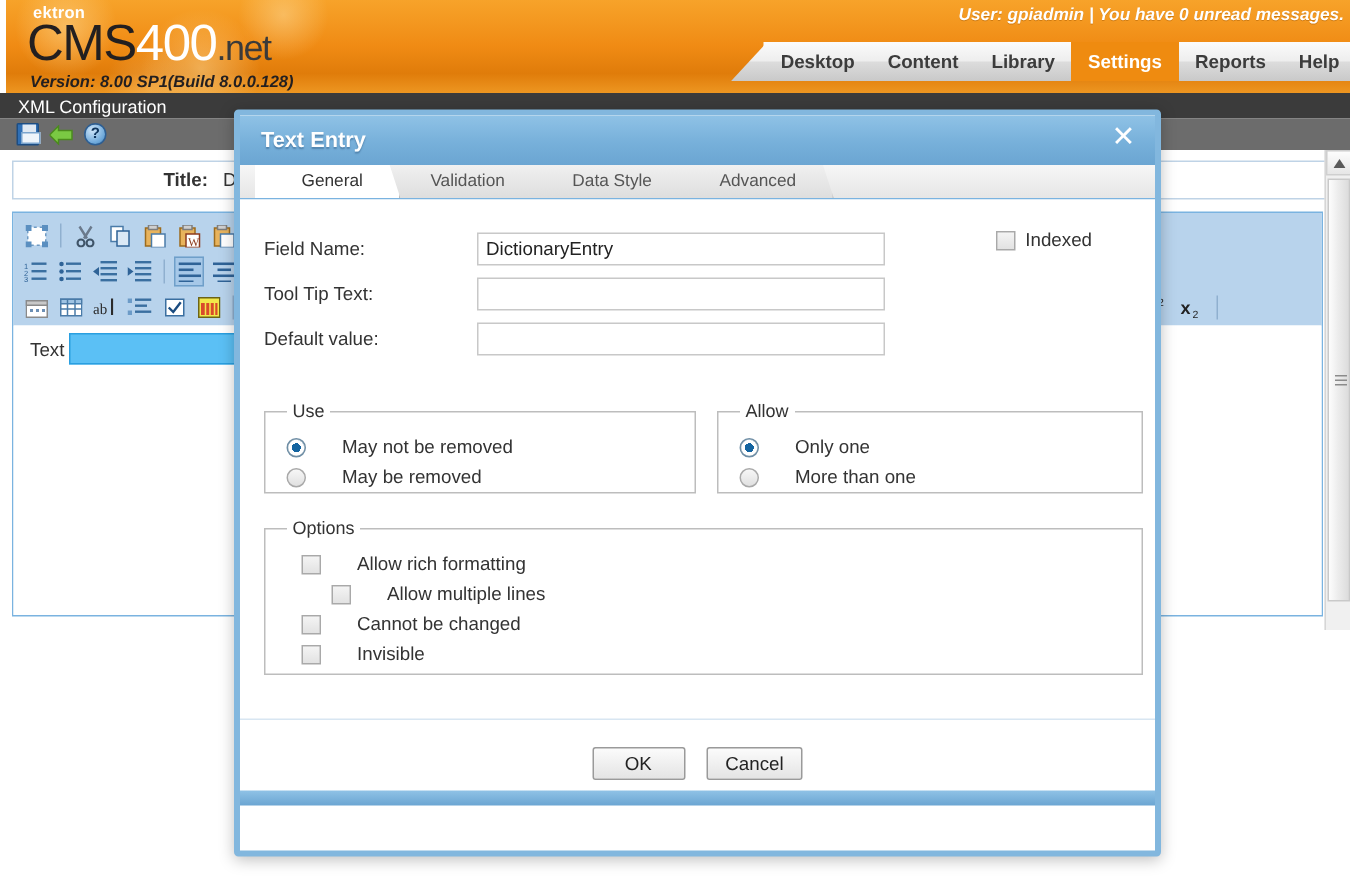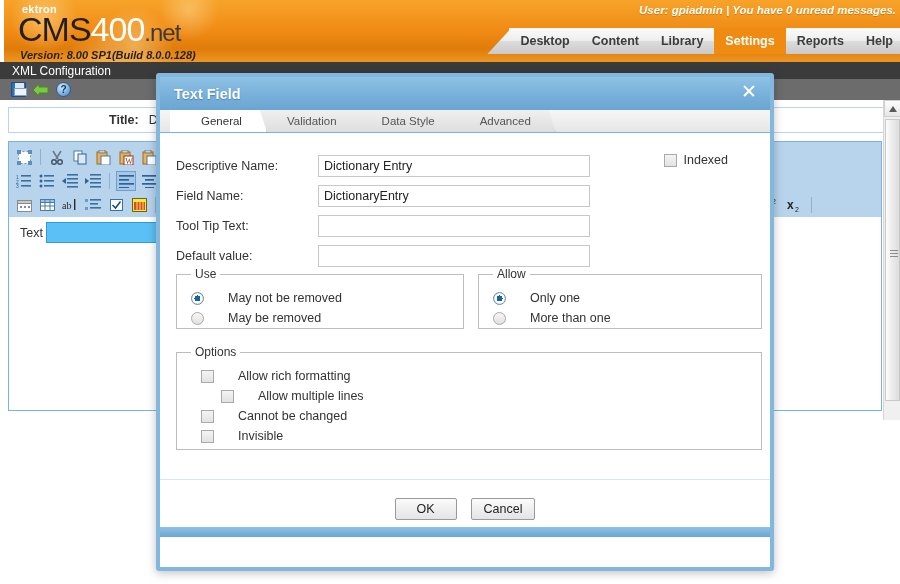--- a/index.html
+++ b/index.html
@@ -472,37 +472,33 @@
           <i></i>
           <i></i>
           <i></i>
         </div>
     </div>
   </div>
 
   <div class="dialog">
 
     <div class="dlg-titlebar">
-      <span class="dlg-title">Text Field</span>
+      <span class="dlg-title">Text Entry</span>
       <span class="dlg-close">✕</span>
     </div>
 
     <div class="dlg-tabs">
       <div class="dlg-tab active">General</div>
       <div class="dlg-tab">Validation</div>
       <div class="dlg-tab">Data Style</div>
       <div class="dlg-tab">Advanced</div>
     </div>
 
     <div class="dlg-body">
 
-      <div class="frm-row">
-        <span class="frm-lbl">Descriptive Name:</span>
-        <input class="frm-input" type="text" value="Dictionary Entry" style="">
-      </div>
 
       <div class="frm-row">
         <span class="frm-lbl">Field Name:</span>
         <input class="frm-input" type="text" value="DictionaryEntry" style="">
       </div>
 
       <div class="frm-row">
         <span class="frm-lbl">Tool Tip Text:</span>
         <input class="frm-input" type="text" value="" style="">
       </div>

